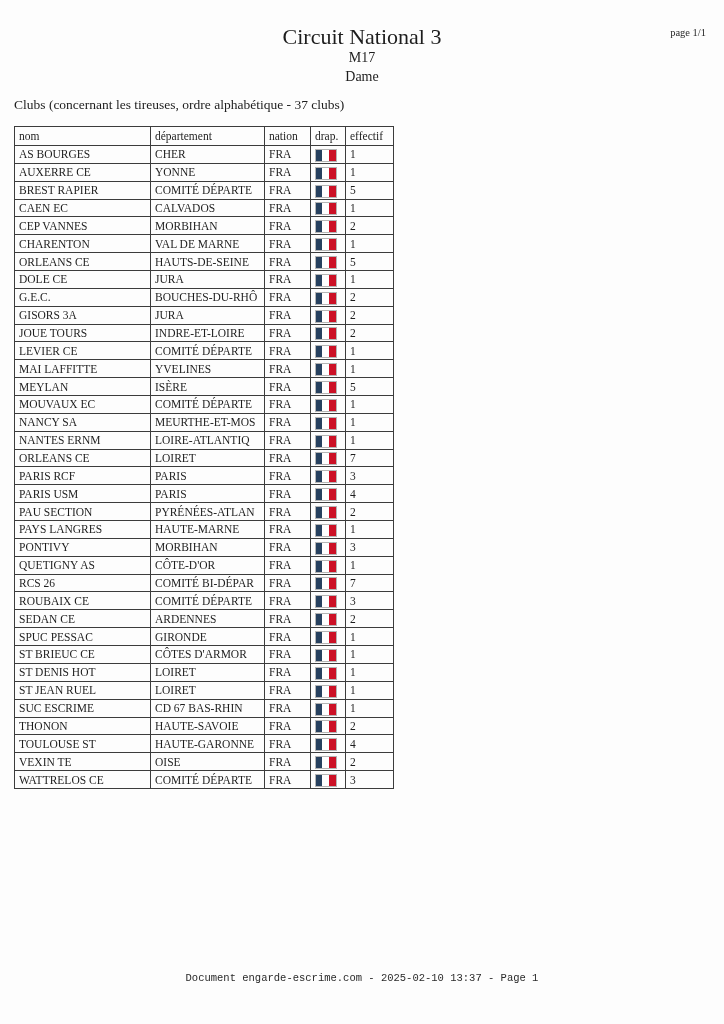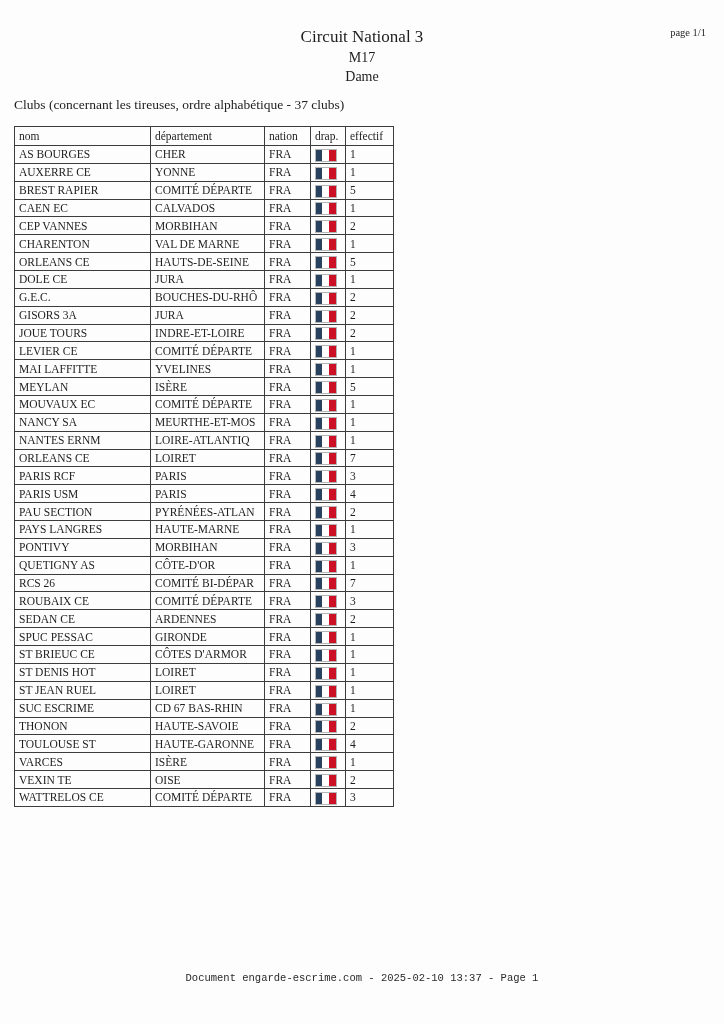--- a/index.html
+++ b/index.html
@@ -14,21 +14,21 @@
     background: #fdfdfd;
     font-family: "Liberation Serif", serif;
     color: #1d1d1d;
     overflow: hidden;
   }
   .doc-header {
     padding-top: 26px;
     text-align: center;
   }
   .doc-title {
-    font-size: 17px;
+    font-size: 22px;
     line-height: 22px;
   }
   .doc-subtitle {
     font-size: 14px;
     line-height: 19px;
   }
   .page-indicator {
     position: absolute;
     top: 27px;
     right: 18px;
@@ -356,27 +356,20 @@
       <td class="cell-effectif">2</td>
     </tr>
         <tr>
       <td class="cell-nom">TOULOUSE ST</td>
       <td class="cell-departement">HAUTE-GARONNE</td>
       <td class="cell-nation">FRA</td>
       <td class="cell-drap"><span class="flag"></span></td>
       <td class="cell-effectif">4</td>
     </tr>
         <tr>
-      <td class="cell-nom">VARCES</td>
-      <td class="cell-departement">ISÈRE</td>
-      <td class="cell-nation">FRA</td>
-      <td class="cell-drap"><span class="flag"></span></td>
-      <td class="cell-effectif">1</td>
-    </tr>
-        <tr>
       <td class="cell-nom">VEXIN TE</td>
       <td class="cell-departement">OISE</td>
       <td class="cell-nation">FRA</td>
       <td class="cell-drap"><span class="flag"></span></td>
       <td class="cell-effectif">2</td>
     </tr>
         <tr>
       <td class="cell-nom">WATTRELOS CE</td>
       <td class="cell-departement">COMITÉ DÉPARTE</td>
       <td class="cell-nation">FRA</td>

